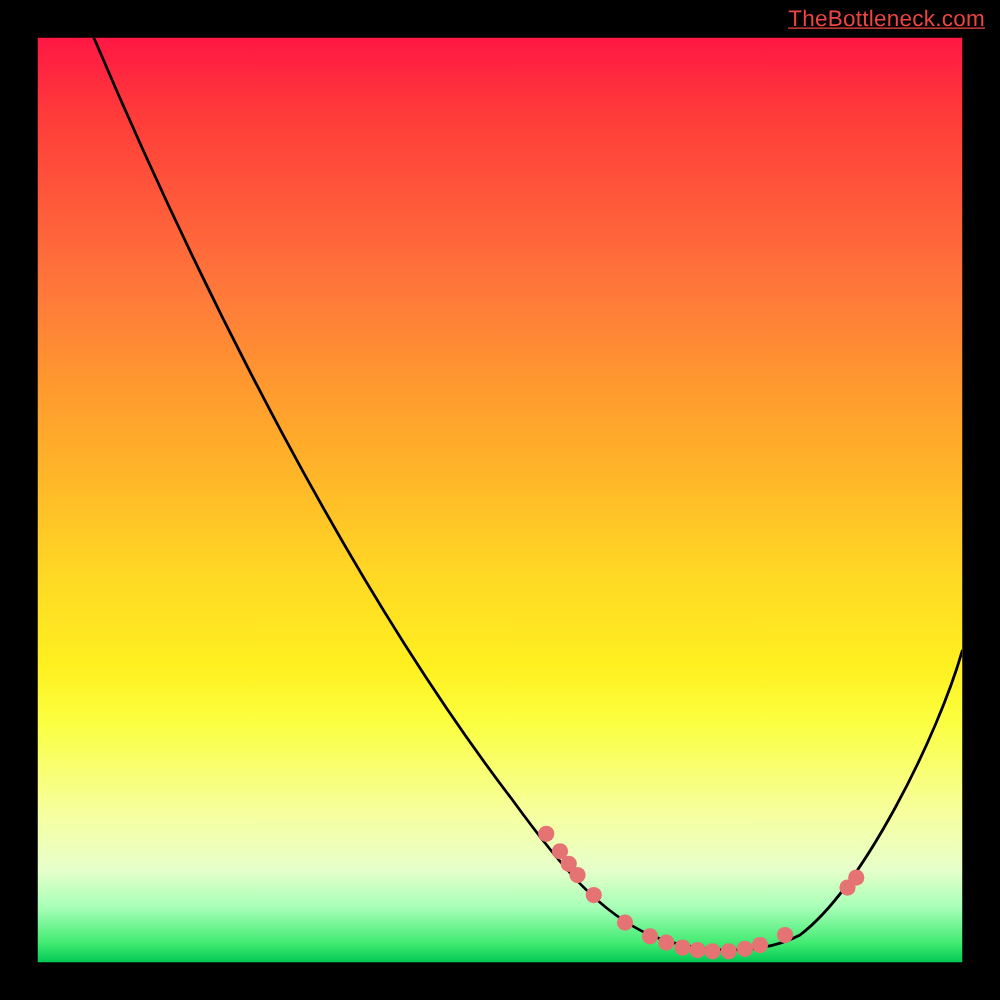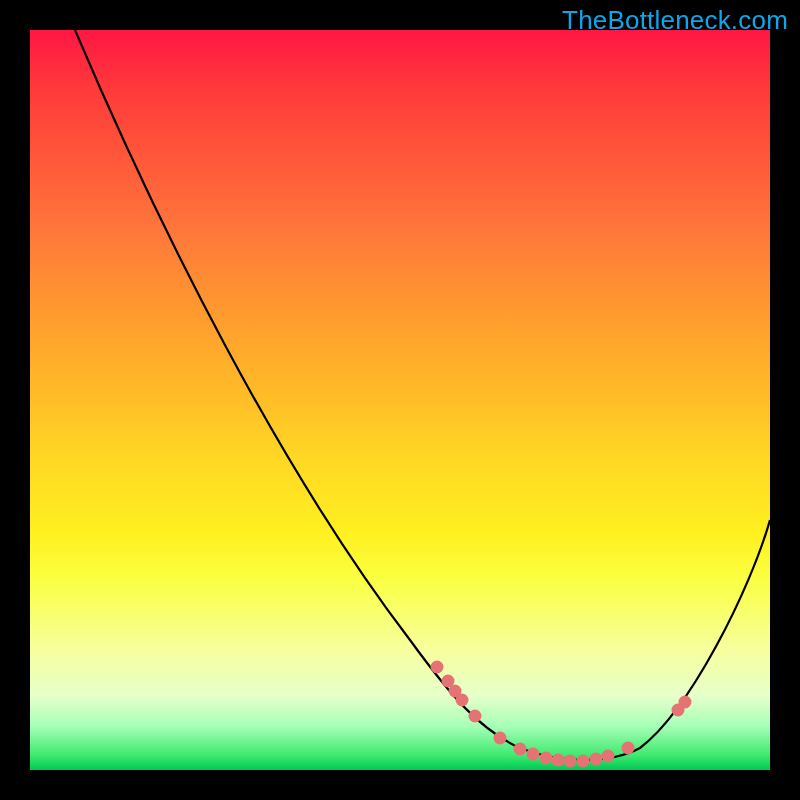--- a/index.html
+++ b/index.html
@@ -8,25 +8,26 @@
     height: 800px;
     background: #000;
     position: relative;
     font-family: Arial, sans-serif;
     overflow: hidden;
   }
   .watermark {
     position: absolute;
     top: 5px;
     right: 12px;
-    color: #0ea5e9;
-    font-size: 26px;
+    color: #ef4444;
+    font-size: 18px;
     font-weight: 500;
     letter-spacing: 0.2px;
     z-index: 10;
+    text-decoration: underline;
   }
   .plot-area {
     position: absolute;
     left: 30px;
     top: 30px;
     width: 740px;
     height: 740px;
     overflow: hidden;
   }
   .gradient-bg {

